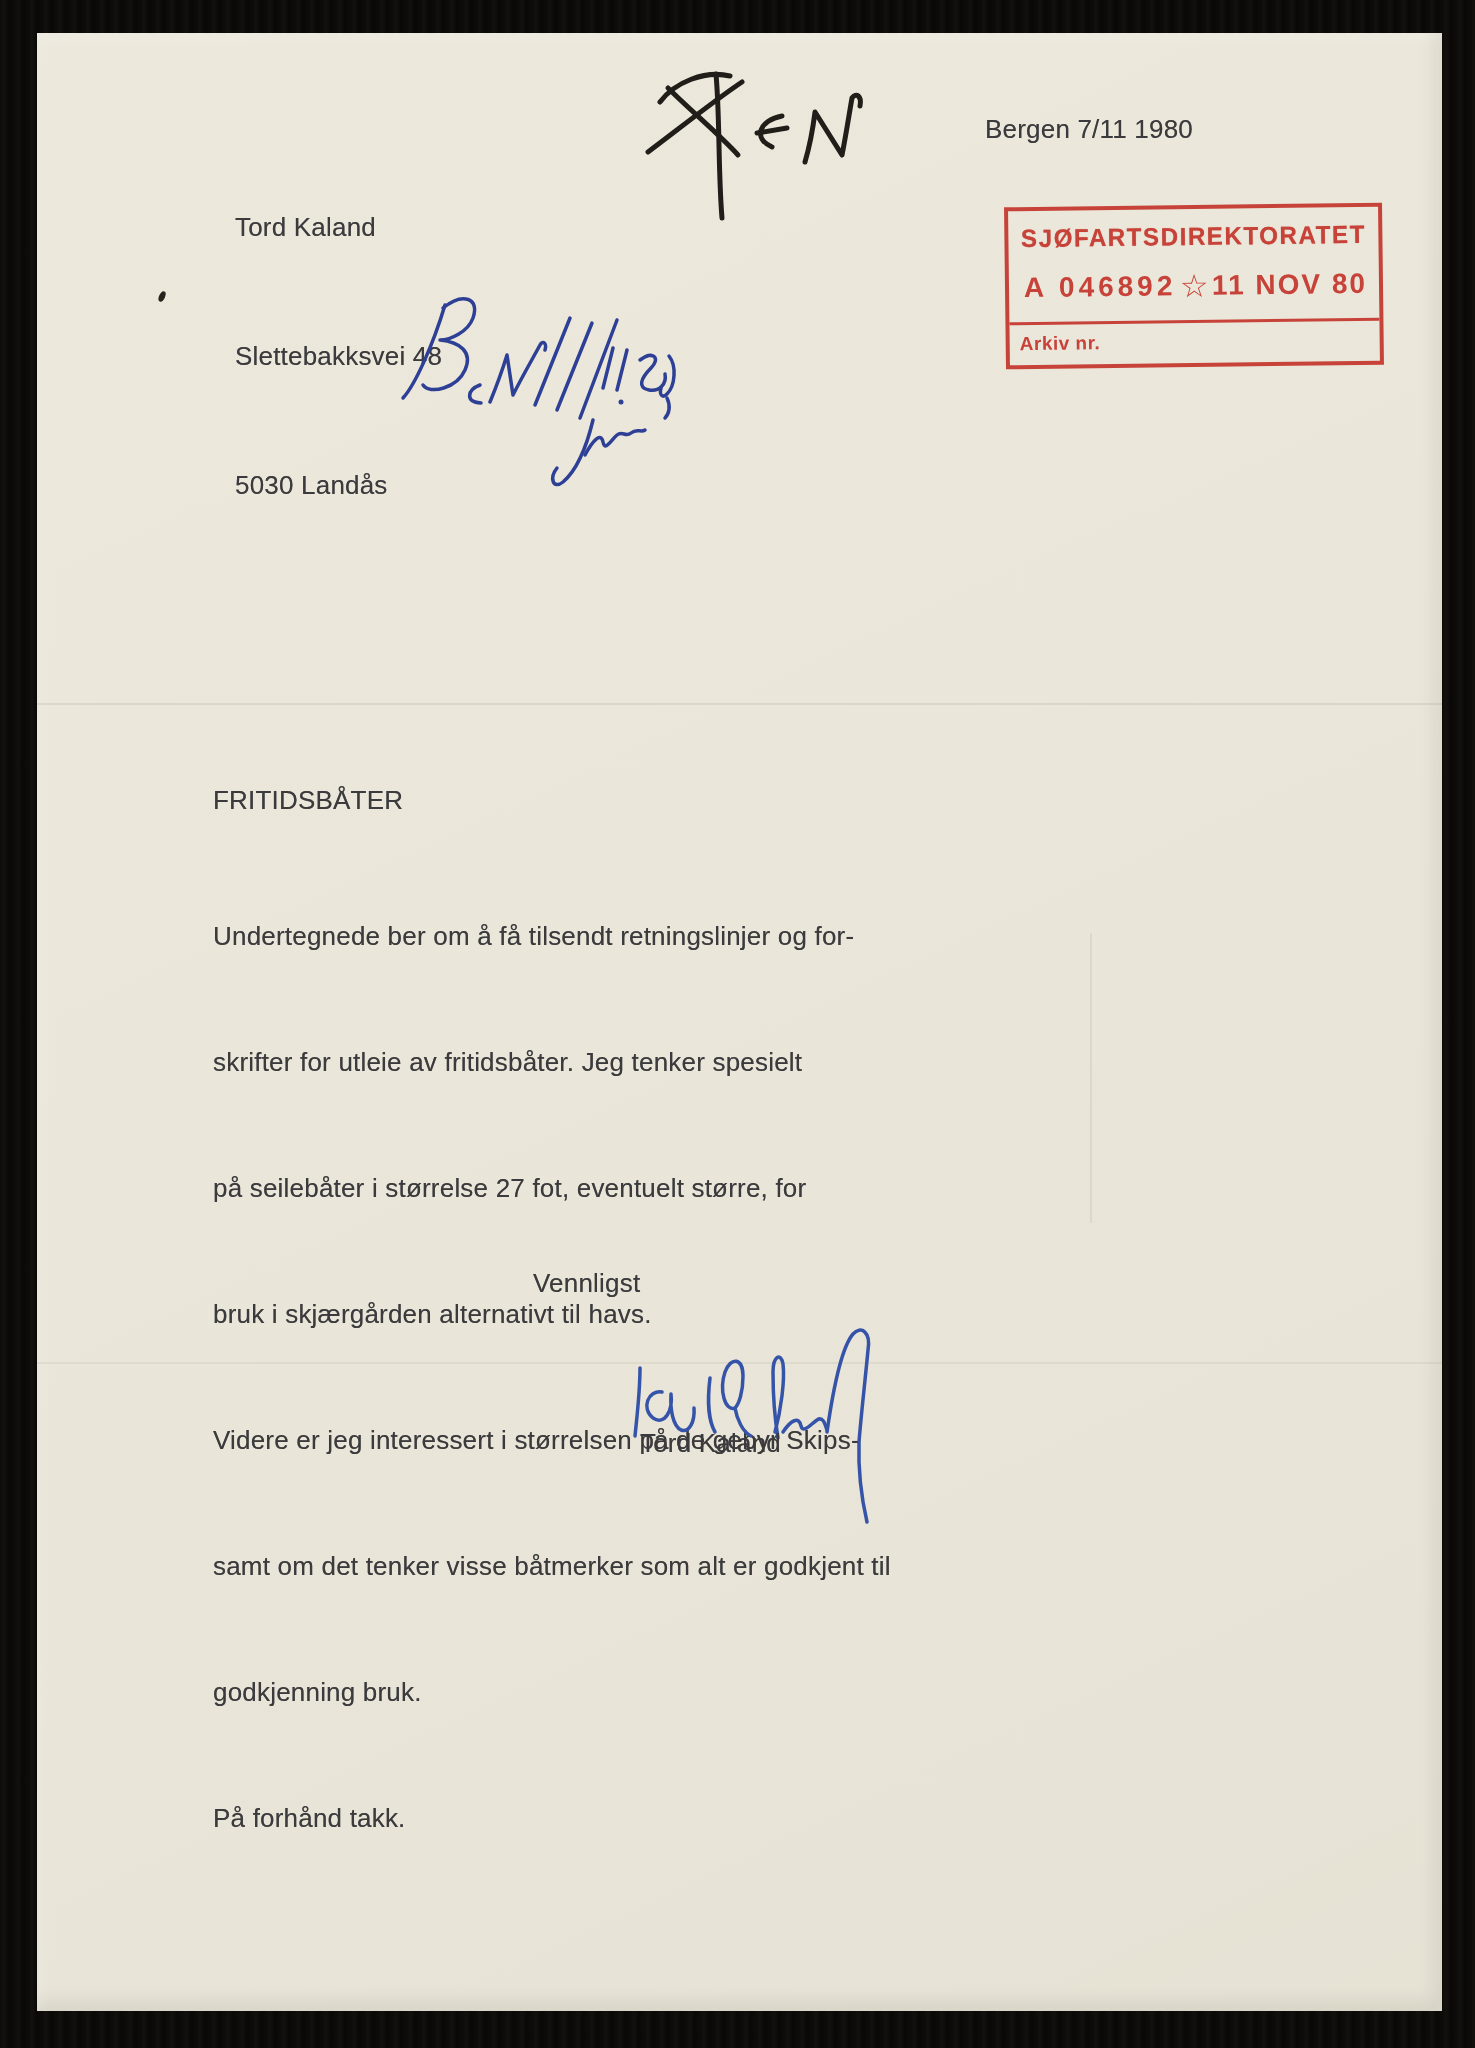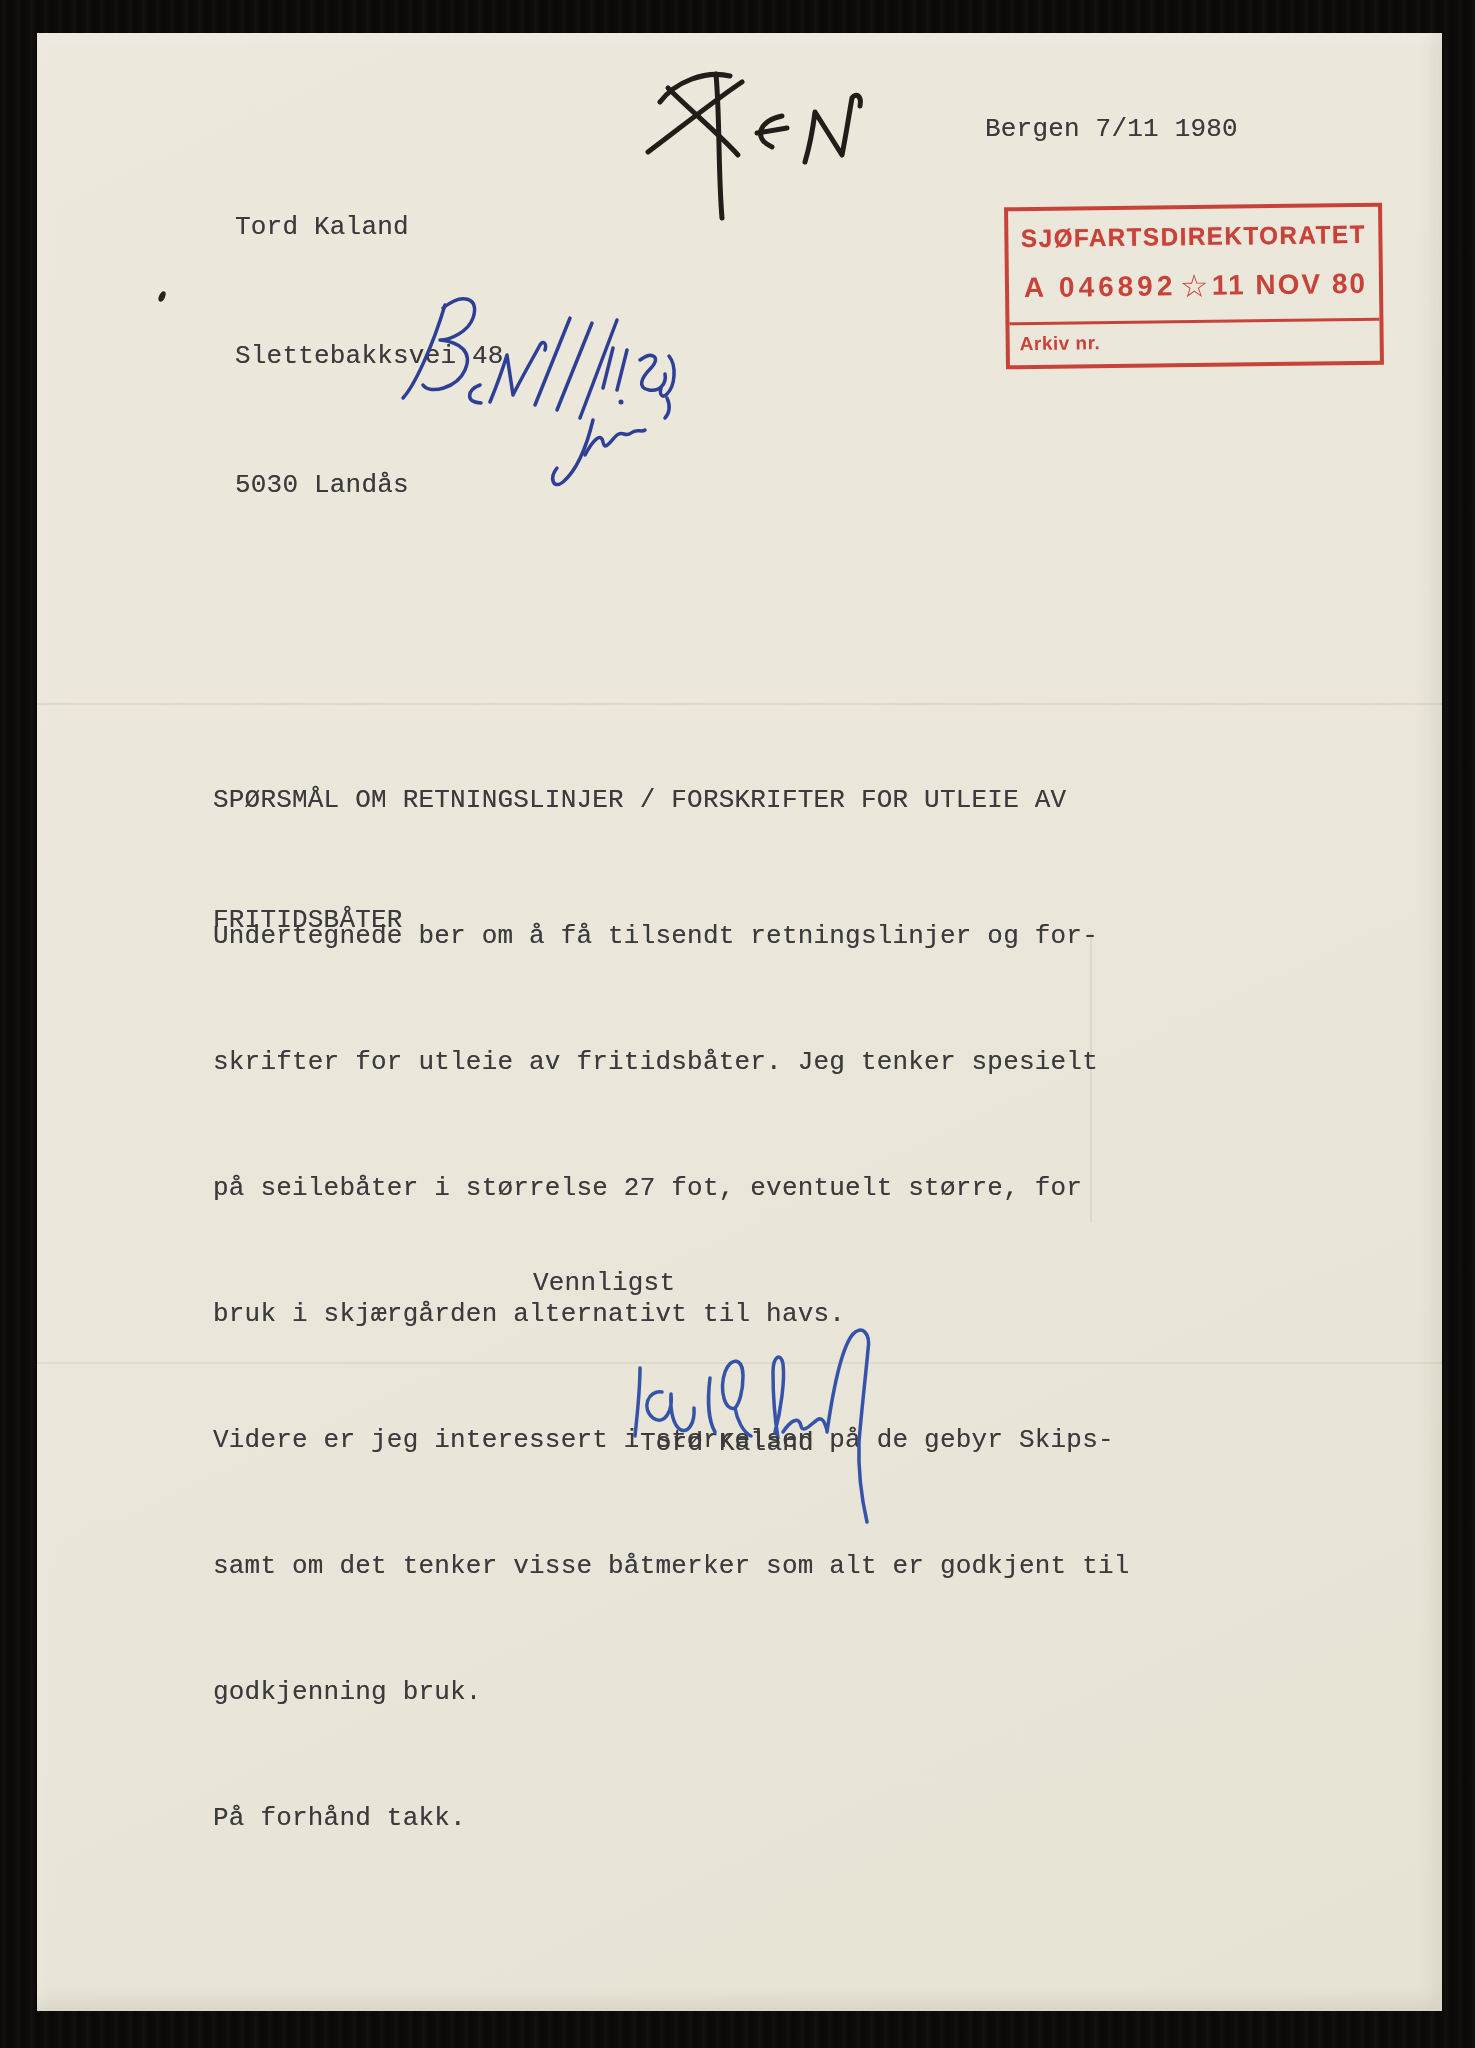--- a/index.html
+++ b/index.html
@@ -8,21 +8,21 @@
     background:#0d0c0a;
     background-image:repeating-linear-gradient(90deg,#0c0b09 0px,#13110e 4px,#090807 9px,#0e0c0a 14px);
     font-family:"Liberation Mono", monospace;
   }
   .paper{
     position:absolute;left:37px;top:33px;width:1405px;height:1978px;
     background:linear-gradient(155deg,#ece8dc 0%,#eae6da 45%,#e6e2d4 100%);
     box-shadow:inset -6px -8px 18px rgba(60,55,40,.10), inset 4px 4px 14px rgba(255,255,255,.35);
   }
   .typed{
-    position:absolute;color:#3b3a3c;font-family:Liberation Mono, monospace;
+    position:absolute;color:#3b3a3c;font-family:Liberation Sans, sans-serif;
     font-size:26px;white-space:pre;letter-spacing:.2px;
     text-shadow:0 0 .6px rgba(59,58,60,.55);
   }
   .addr{top:120px;left:235px;line-height:43px;}
   .dateline{top:114px;left:985px;}
   .subject{top:700px;left:213px;line-height:40px;}
   .bodytext{top:831px;left:213px;line-height:42px;}
   .closing{top:1268px;left:533px;}
   .signame{top:1428px;left:640px;}
   
@@ -117,21 +117,20 @@
   <div class="org">SJØFARTSDIREKTORATET</div>
   <div class="serialrow">
     <span class="serial">A 046892</span>
     <span class="star">☆</span>
     <span class="sdate">11 NOV 80</span>
   </div>
   <div class="archive">Arkiv nr.</div>
 </div>
 
 <div class="typed subject">
-  <div>SPØRSMÅL OM RETNINGSLINJER / FORSKRIFTER FOR UTLEIE AV</div>
   <div>FRITIDSBÅTER</div>
 </div>
 
 <div class="typed bodytext">
   <div>Undertegnede ber om å få tilsendt retningslinjer og for-</div>
   <div>skrifter for utleie av fritidsbåter. Jeg tenker spesielt</div>
   <div>på seilebåter i størrelse 27 fot, eventuelt større, for</div>
   <div>bruk i skjærgården alternativt til havs.</div>
   <div>Videre er jeg interessert i størrelsen på de gebyr Skips-</div>
   <div>samt om det tenker visse båtmerker som alt er godkjent til</div>

